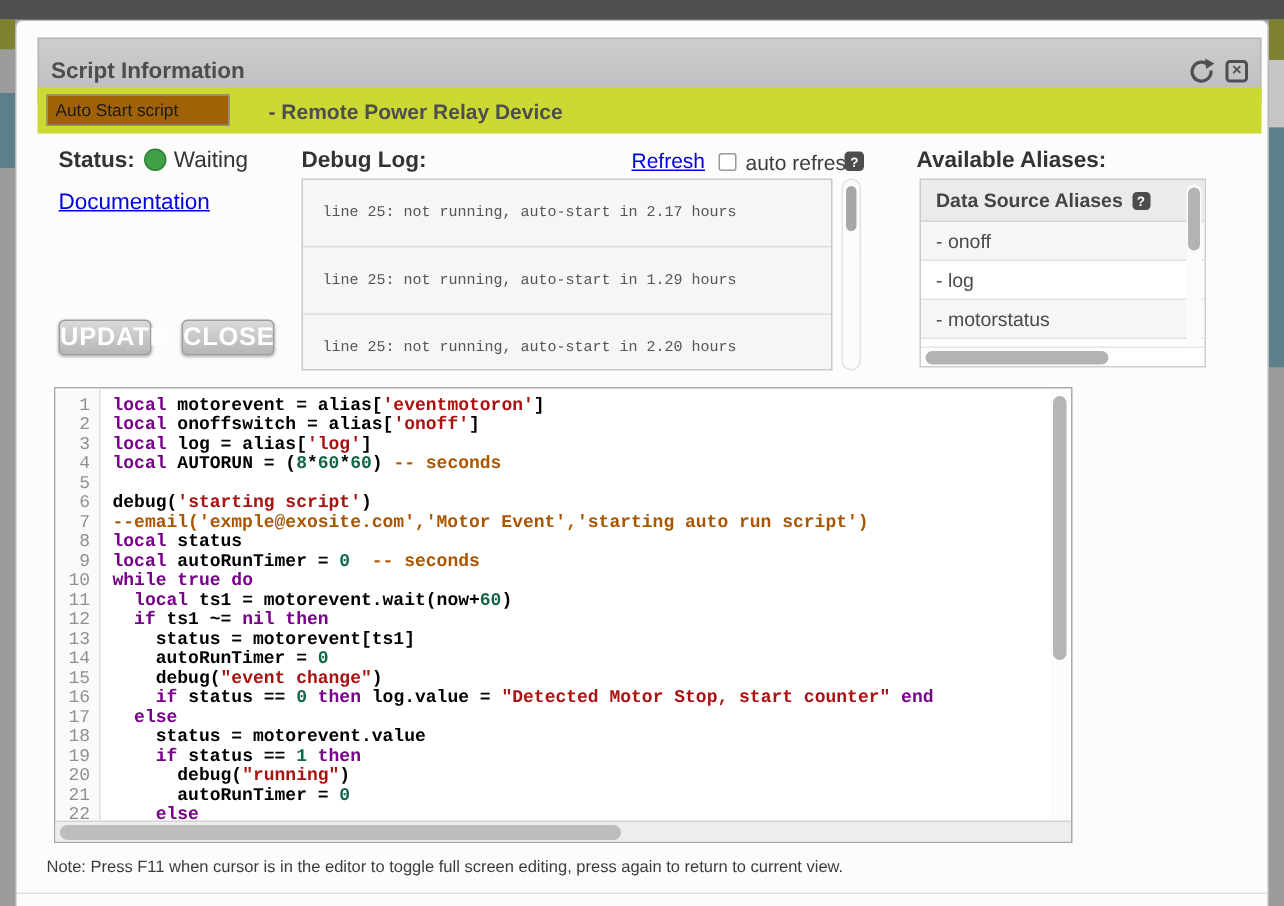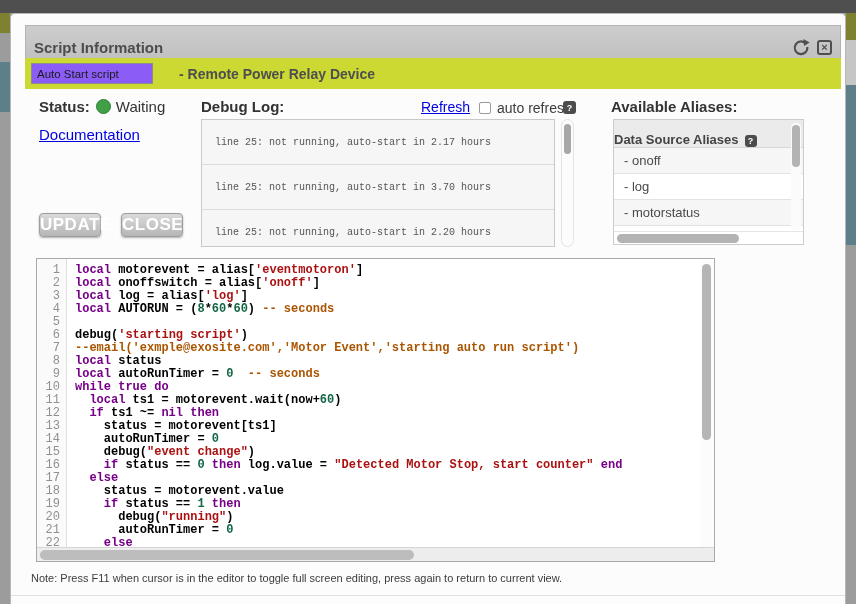--- a/index.html
+++ b/index.html
@@ -23,21 +23,21 @@
   #titlebar .title { font-size:15px; font-weight:bold; color:#4d4d4d; flex:1; }
   .tb-icons { display:flex; align-items:center; gap:7px; }
   .close-box { width:15px; height:15px; border:2px solid #4f4f4f; border-radius:3px;
     display:flex; align-items:center; justify-content:center;
     font-size:11px; font-weight:bold; color:#4f4f4f; line-height:1; }
 
   #greenbar { left:14px; top:44px; width:816px; height:31px; background:#cbd932;
     display:flex; align-items:center; padding:0 6px; }
   #script-name-input { width:122px; height:21px; border:1px solid #8b8b8b;
     font-size:11.5px; padding:0 5px; font-family:"Liberation Sans", sans-serif;
-    background:#8b5cf6; color:#1a1a1a; }
+    background:#a16207; color:#1a1a1a; }
   #greenbar .devlabel { margin-left:26px; font-size:14px; font-weight:bold; color:#4e4e4e; }
 
   .h15b { font-size:15px; font-weight:bold; color:#333; }
   .link { color:#0000e0; text-decoration:underline; cursor:pointer; }
   #status-row { left:28px; top:84px; display:flex; align-items:center; font-size:15px; color:#333; }
   .status-dot { width:15px; height:15px; border-radius:50%; background:#3fa045;
     border:1px solid #2f8036; margin:0 5px 0 6px; }
   #doc-link { left:28px; top:112px; font-size:15px; }
 
   .gbtn { height:24px; border:1px solid #9d9d9d; border-radius:4px;
@@ -61,21 +61,21 @@
     font-family:"Liberation Mono", monospace; font-size:10px; color:#555; white-space:nowrap; }
   .vtrack { background:#fcfcfc; border:1px solid #e3e3e3; border-radius:7px; }
   #log-scroll { left:550px; top:105px; width:13px; height:128px; }
   #log-thumb { left:2px; top:4px; width:7px; height:30px; background:#a7a7a7; border-radius:4px; }
 
   
   #aliases-heading { left:600px; top:84px; }
   #alias-panel { left:602px; top:105px; width:191px; height:126px;
     background:#fff; border:1px solid #ccc; overflow:hidden; }
   #alias-header { height:28px; background:#ebebeb; border-bottom:1px solid #d6d6d6;
-    display:flex; align-items:flex-end; gap:6px; 
+    display:flex; align-items:center; gap:6px; padding-left:10px;
     font-size:13px; font-weight:bold; color:#444; }
   .alias-row { height:26px; display:flex; align-items:center; padding-left:10px;
     font-size:13px; color:#4a4a4a; border-bottom:1px solid #e3e3e3; }
   .alias-row:nth-child(odd) { background:#f6f6f6; }
   #alias-vscroll { right:2px; top:3px; width:10px; height:108px; background:#fbfbfb; border-radius:5px; }
   #alias-vthumb { left:1px; top:2px; width:8px; height:42px; background:#b3b3b3; border-radius:4px; }
   #alias-hscroll { left:0; bottom:0; width:189px; height:13px; background:#fff; border-top:1px solid #e6e6e6; }
   #alias-hthumb { left:3px; top:2px; width:122px; height:9px; background:#b3b3b3; border-radius:5px; }
 
   
@@ -146,21 +146,21 @@
 
     <div class="abs h15b" id="debug-heading">Debug Log:</div>
     <a class="abs link" id="refresh-link">Refresh</a>
     <span class="abs" id="auto-refresh-box"></span>
     <span class="abs" id="auto-refresh-label">auto refresh</span>
     <span class="abs help-badge" style="left:552px;top:87px;">?</span>
 
     <div class="abs" id="log-box">
       <div id="log-entries">
           <div class="log-row">line 25: not running, auto-start in 2.17 hours</div>
-          <div class="log-row">line 25: not running, auto-start in 3.70 hours</div>
+          <div class="log-row">line 25: not running, auto-start in 1.29 hours</div>
           <div class="log-row">line 25: not running, auto-start in 2.20 hours</div>
         </div>
     </div>
     <div class="abs vtrack" id="log-scroll">
       <div class="abs" id="log-thumb"></div>
     </div>
 
     <div class="abs h15b" id="aliases-heading">Available Aliases:</div>
     <div class="abs" id="alias-panel">
       <div id="alias-header">

